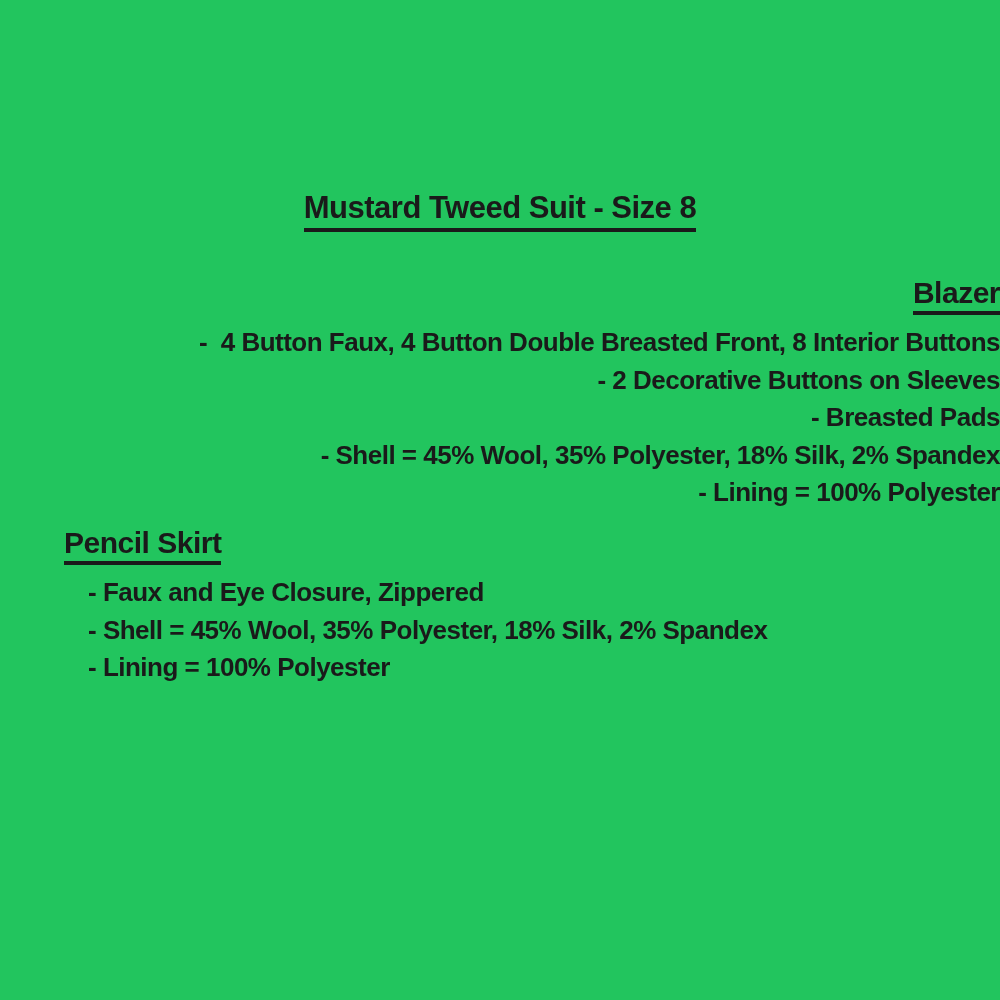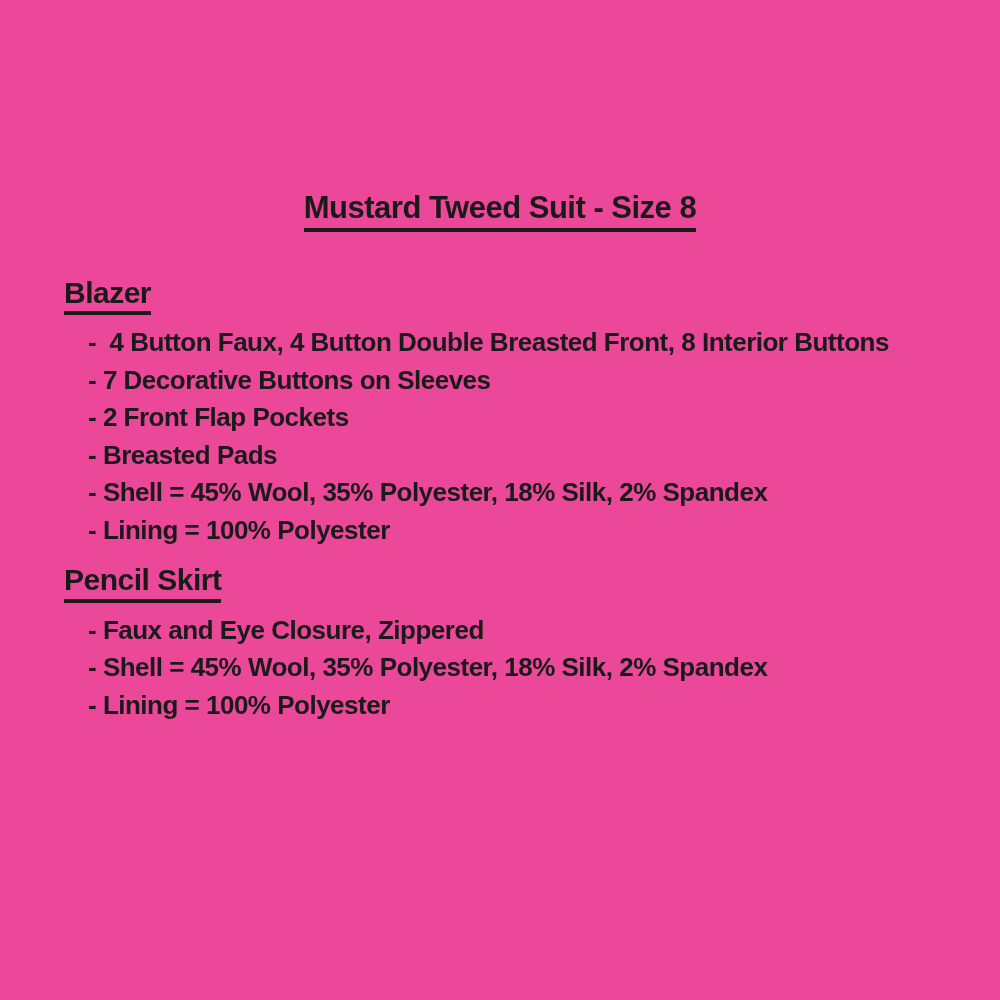--- a/index.html
+++ b/index.html
@@ -9,37 +9,37 @@
     background: #ffffff;
     font-family: "Liberation Sans", sans-serif;
     font-weight: bold;
     color: #1a1a1a;
     letter-spacing: -0.5px;
     overflow: hidden;
   }
   .page {
     width: 1000px;
     height: 1000px;
-    background: #ec4899;
+    background: #22c55e;
   }
   .title-wrap {
     padding-top: 190px;
     text-align: center;
   }
   .doc-title {
     display: inline-block;
     font-size: 31px;
     line-height: 1.15;
     border-bottom: 4px solid #1a1a1a;
     padding-bottom: 2px;
   }
   .section {
     margin-left: 64px;
   }
-  .section.blazer { margin-top: 44px; }
+  .section.blazer { margin-top: 44px; text-align: right; }
   .section.skirt  { margin-top: 14px; }
   .section-heading {
     display: inline-block;
     font-size: 30px;
     line-height: 1.15;
     border-bottom: 4px solid #1a1a1a;
     padding-bottom: 1px;
   }
   .spec-list {
     list-style: none;
@@ -58,22 +58,21 @@
 <div class="page">
 
   <div class="title-wrap">
     <span class="doc-title">Mustard Tweed Suit - Size 8</span>
   </div>
 
   <div class="section blazer">
     <span class="section-heading">Blazer</span>
     <ul class="spec-list">
       <li>-  4 Button Faux, 4 Button Double Breasted Front, 8 Interior Buttons</li>
-      <li>- 7 Decorative Buttons on Sleeves</li>
-      <li>- 2 Front Flap Pockets</li>
+      <li>- 2 Decorative Buttons on Sleeves</li>
       <li>- Breasted Pads</li>
       <li>- Shell = 45% Wool, 35% Polyester, 18% Silk, 2% Spandex</li>
       <li>- Lining = 100% Polyester</li>
     </ul>
   </div>
 
   <div class="section skirt">
     <span class="section-heading">Pencil Skirt</span>
     <ul class="spec-list">
       <li>- Faux and Eye Closure, Zippered</li>

